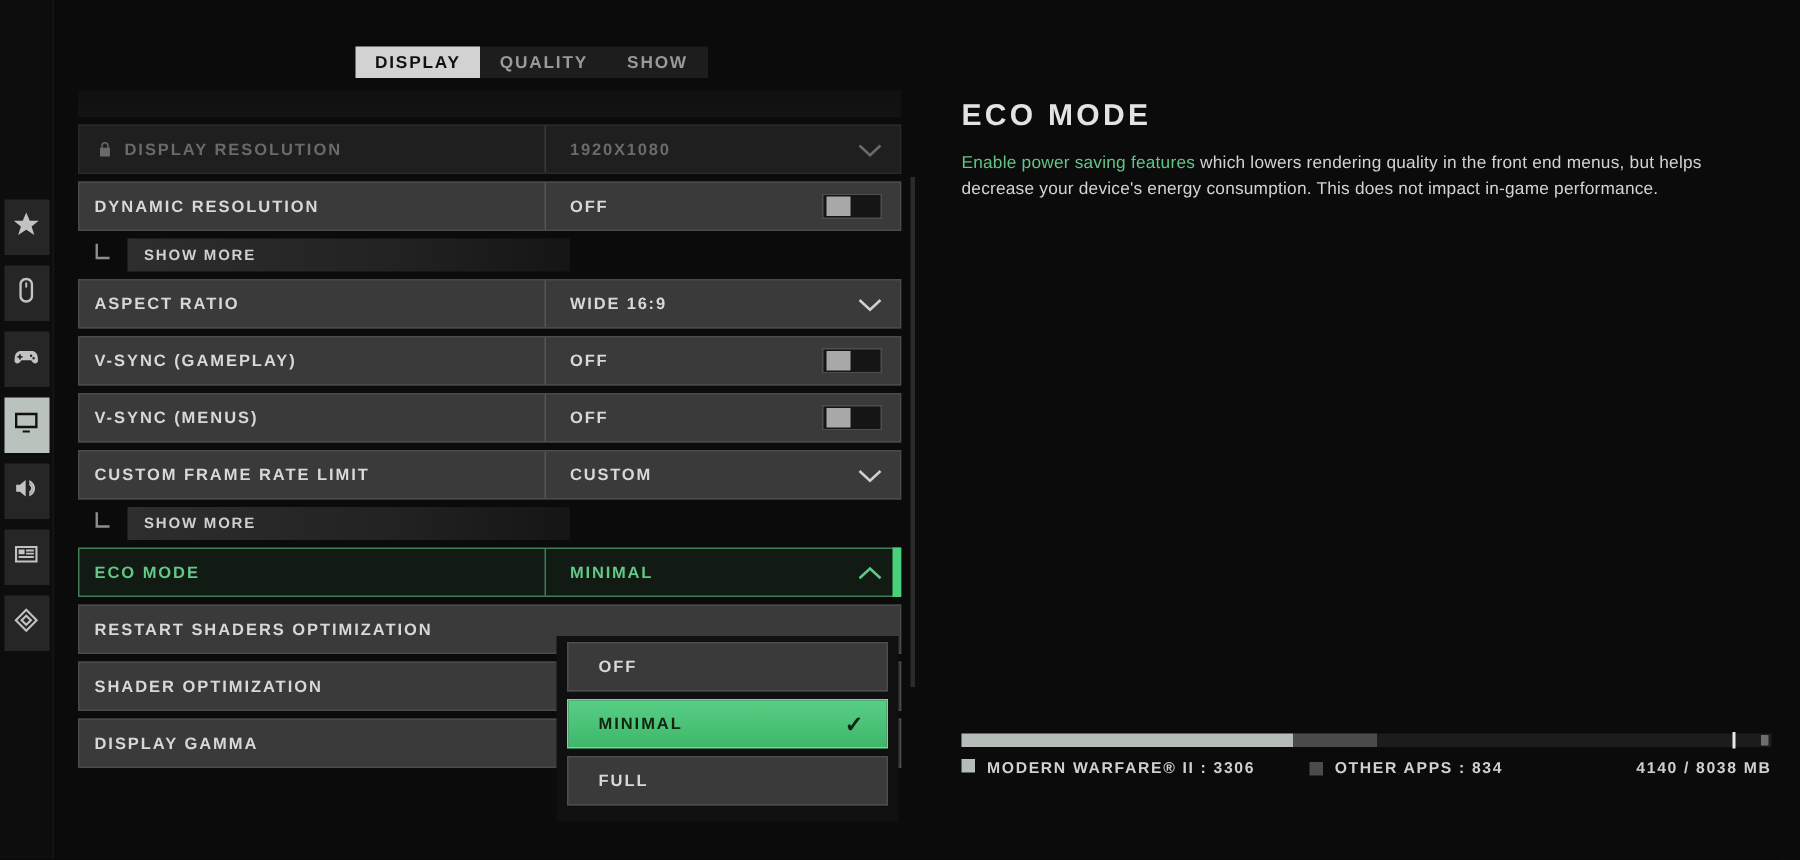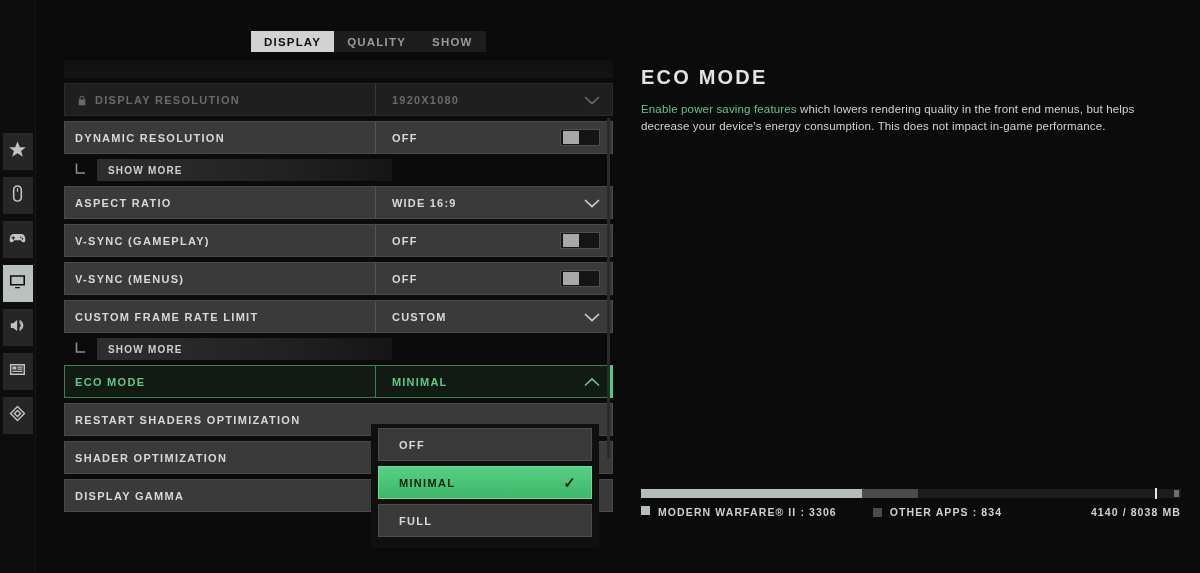--- a/index.html
+++ b/index.html
@@ -23,33 +23,33 @@
     width:30px; height:37px; background:#262626;
     display:flex; align-items:center; justify-content:center;
     cursor:pointer;
   }
   .rail-btn.active { background:#b9c2bd; }
   .rail-btn svg { width:19px; height:19px; fill:#c2c2c2; }
   .rail-btn.active svg { fill:#111; }
 
   
   .tabbar {
-    position:absolute; left:251px; top:31px;
+    position:absolute; left:237px; top:31px;
     display:flex; background:#1d1d1d; height:21px; align-items:stretch;
   }
   .tab {
     display:flex; align-items:center; padding:0 13px;
     font-size:11.5px; letter-spacing:1.2px; font-weight:bold;
     color:#9a9a9a; cursor:pointer; white-space:nowrap;
   }
   .tab.active { background:#d2d2d2; color:#111; }
 
   
   .list {
-    position:absolute; left:64px; top:60px; width:549px; height:505px;
+    position:absolute; left:52px; top:60px; width:549px; height:505px;
     overflow:hidden;
   }
   .rowwrap { position:relative; margin-bottom:5px; }
   .row {
     position:relative; display:flex; align-items:center;
     height:33px; background:#3a3a3a;
     border:1px solid #4a4a4a;
   }
   .row .label {
     flex:0 0 310px; padding-left:10px;

